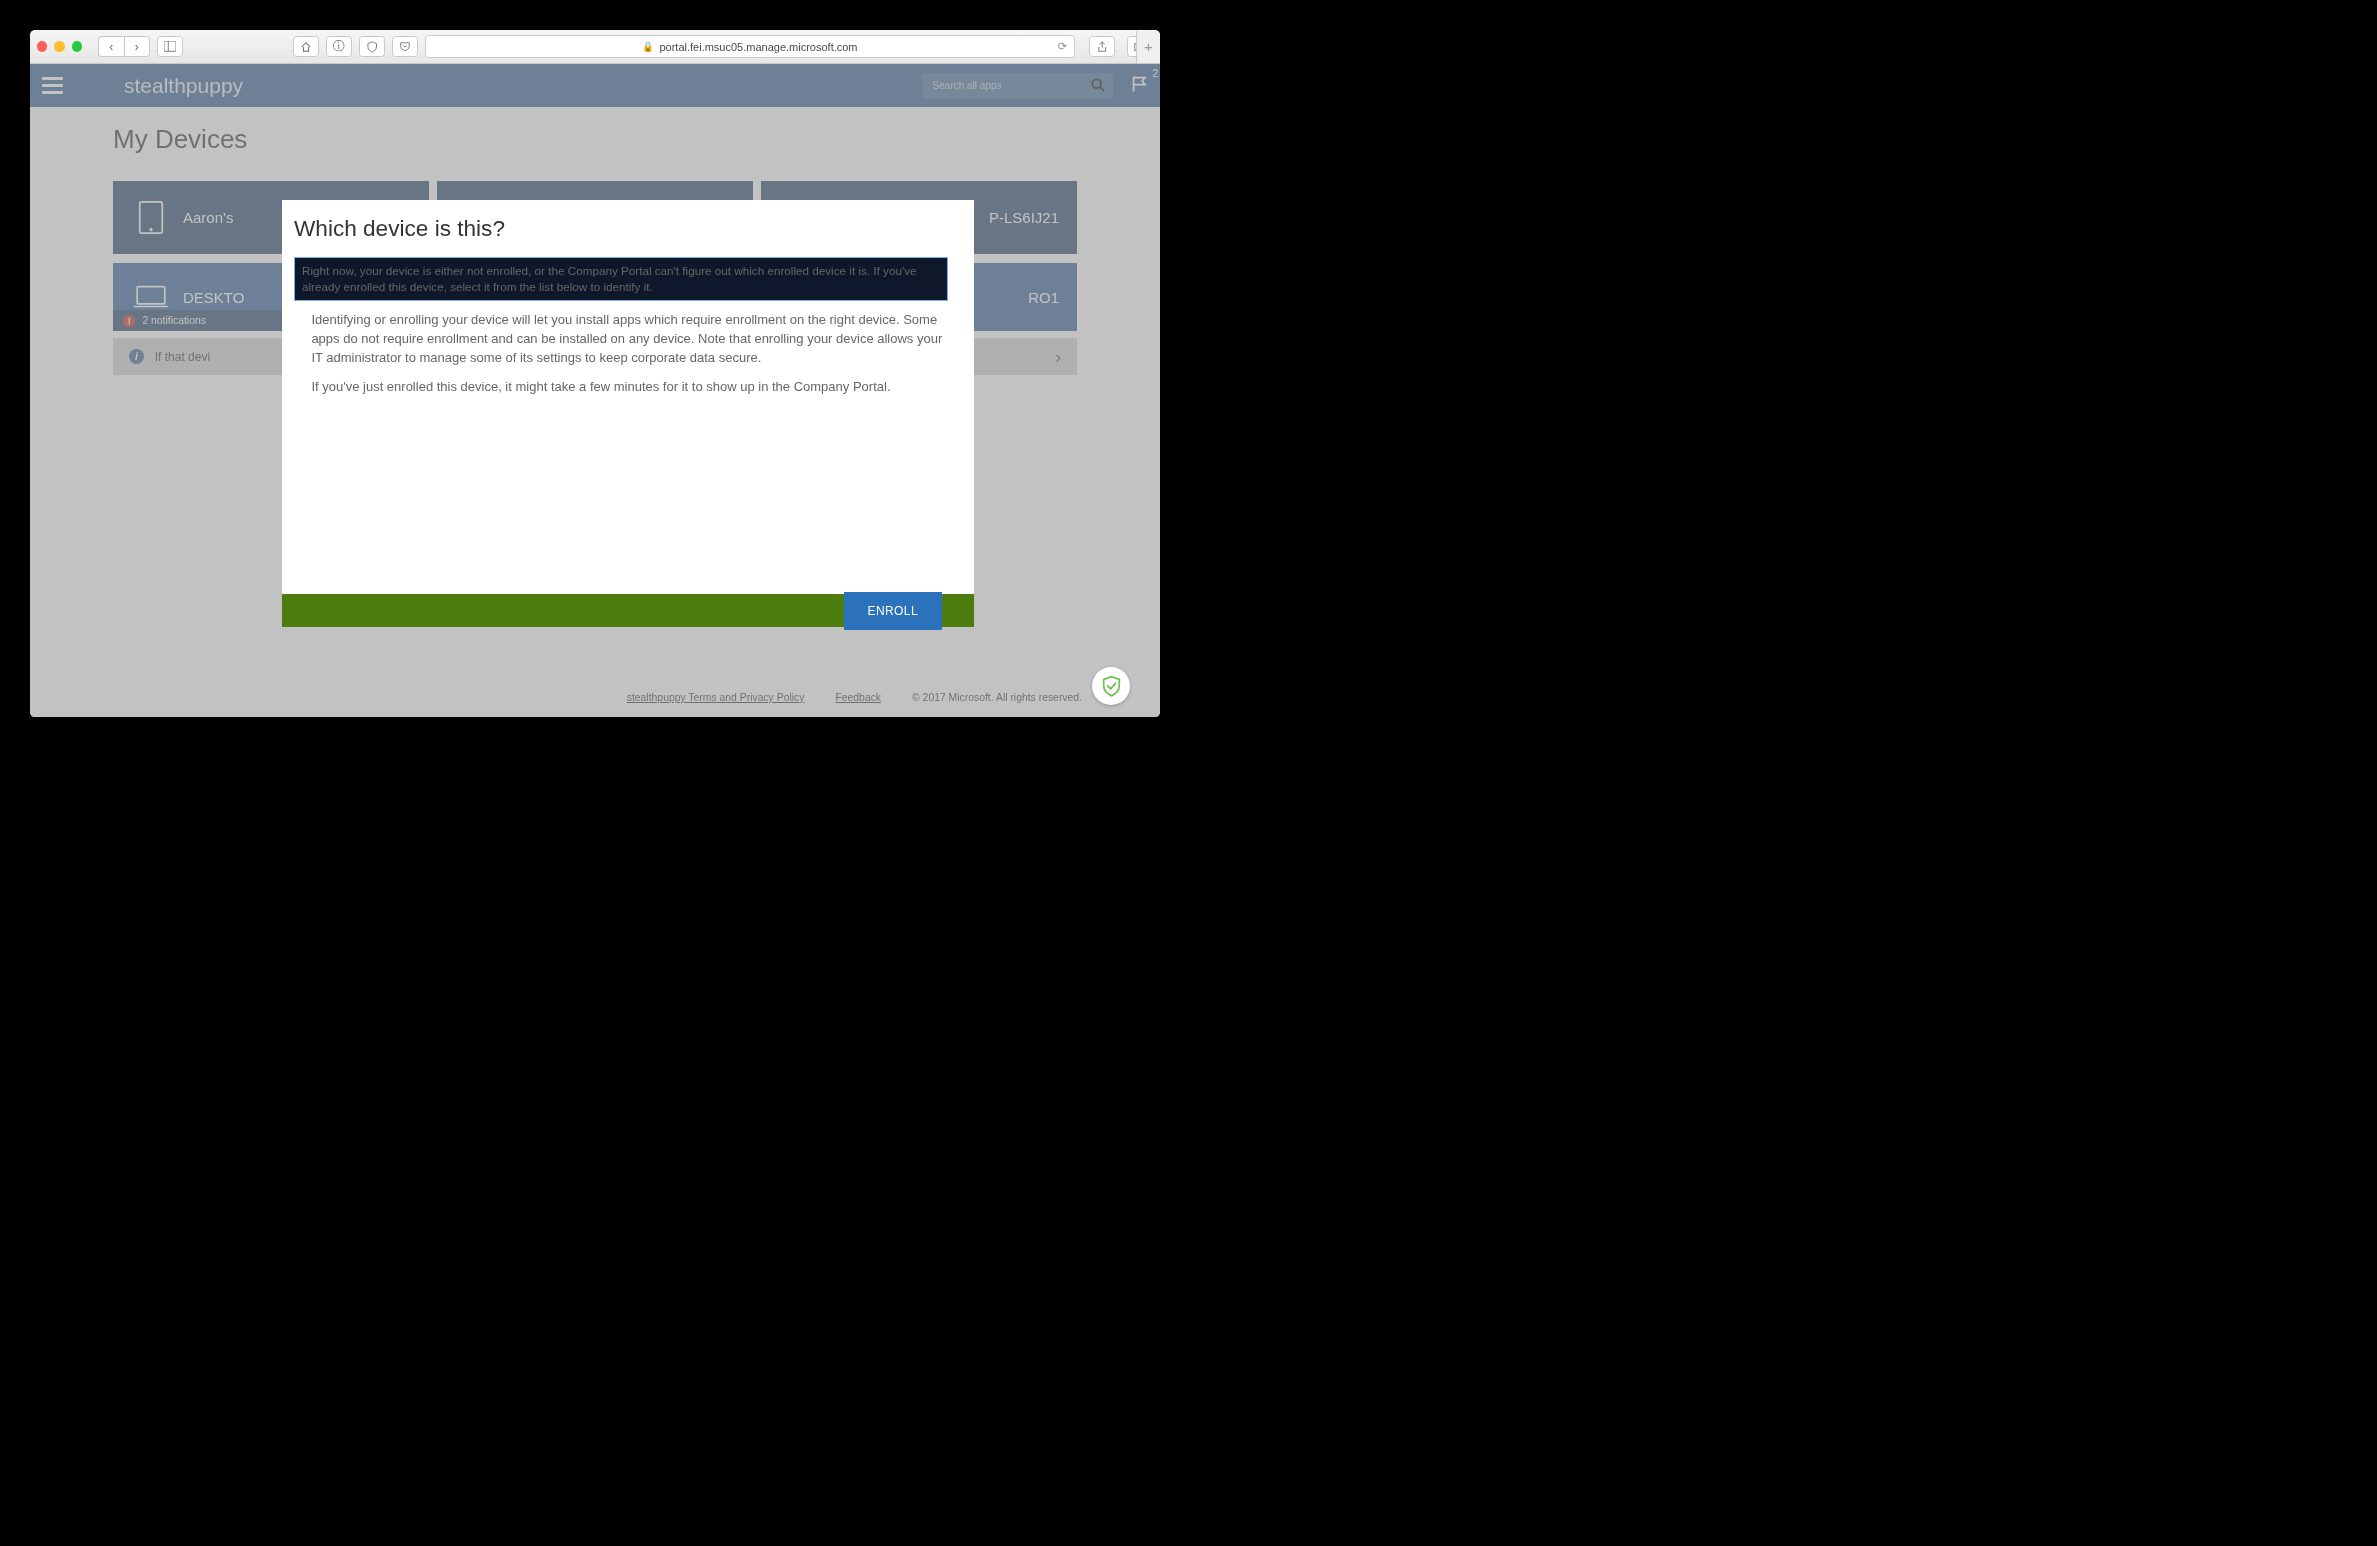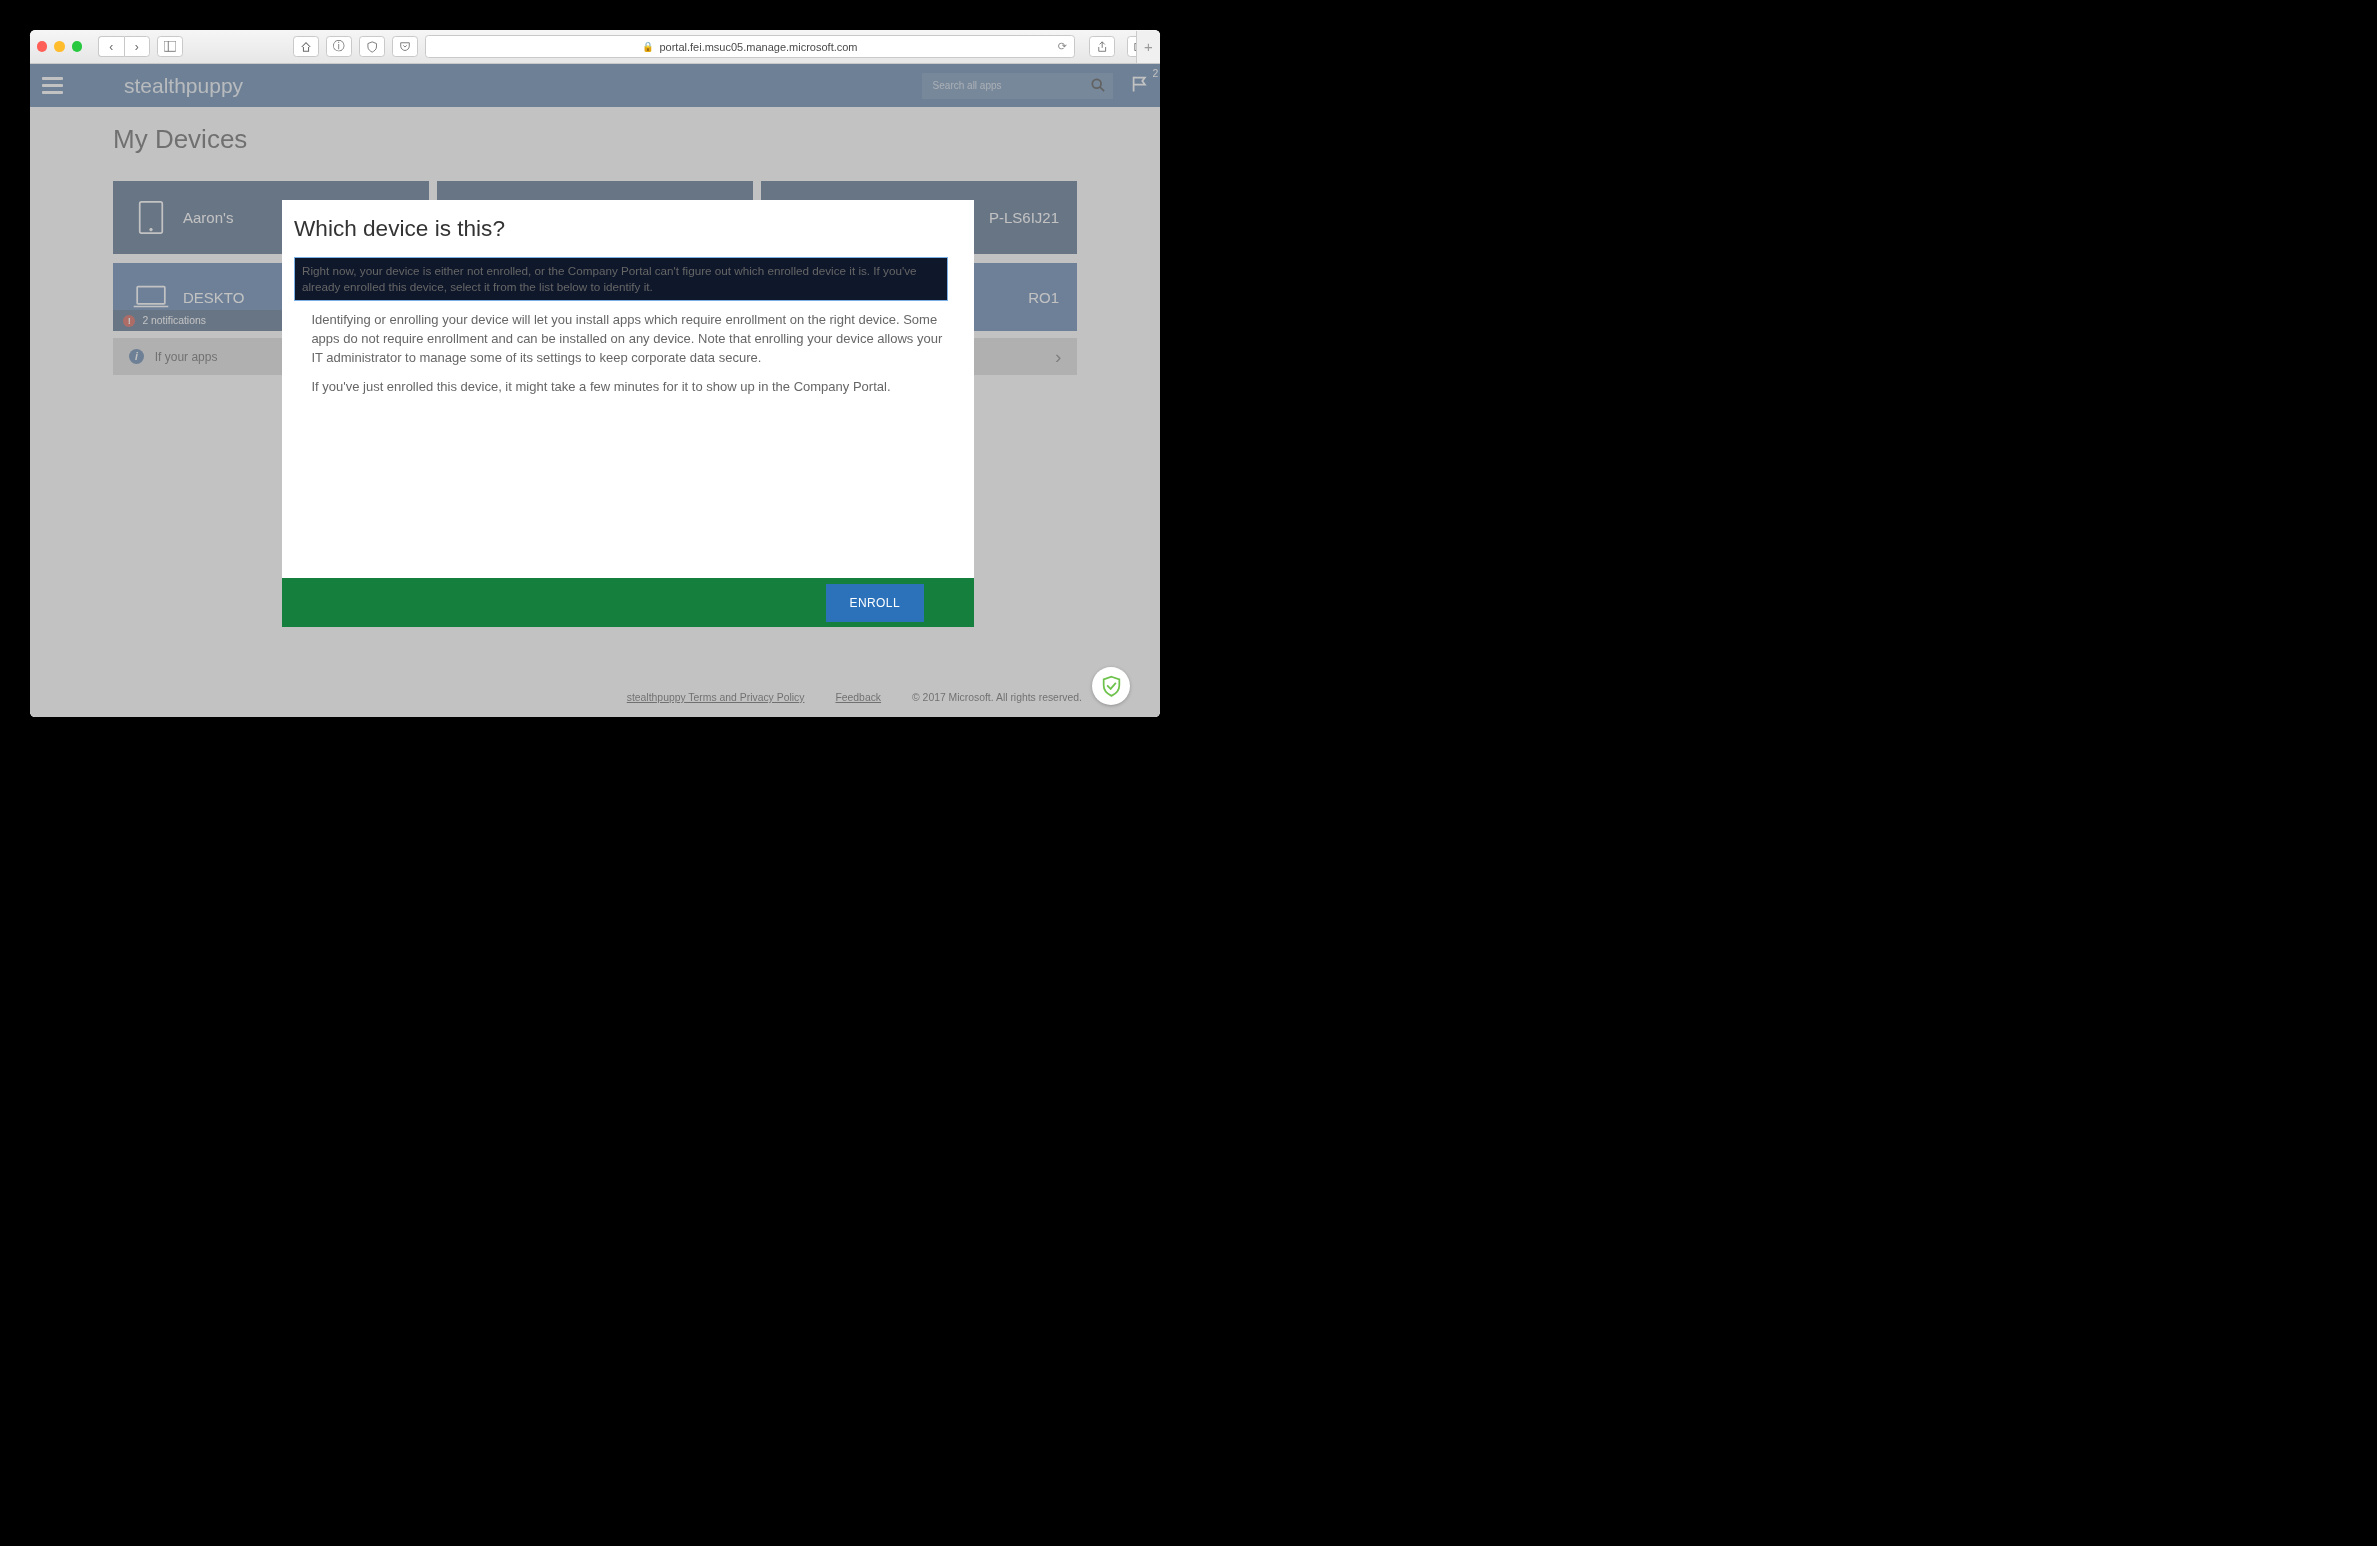--- a/index.html
+++ b/index.html
@@ -115,22 +115,22 @@
 }
 .modal-body { flex:1; padding: 15.7px 26px 8.7px 12px; }
 .modal-title { font-size:22.6px; font-weight:300; color:#333; margin-bottom:15px; }
 .highlight {
   border:0.9px solid #7bb0e6; background:#0f172a;
   padding:5.2px 7px; margin-bottom:10.4px;
   font-size:11.7px; color:#666; line-height:1.35; font-weight:300;
 }
 .para { font-size:13px; color:#666; line-height:1.45; margin:0 0 10.4px 17.4px; font-weight:300;}
 .modal-footer {
-  height:49px; background:#15803d;
-  display:flex; align-items:center; justify-content:flex-end; padding-right:50px;
+  height:33px; background:#4d7c0f;
+  display:flex; align-items:center; justify-content:flex-end; padding-right:32px;
 }
 .enroll-btn {
   background:#2c72ba; color:#fff; border:none; padding:12px 24px;
   font-size:12px; letter-spacing:0.4px; cursor:pointer;
 }
 .badge-circle {
   position:absolute; right:30px; bottom:12px; width:38px;height:38px;border-radius:50%;
   background:#fff; box-shadow:0 0.9px 3.5px rgba(0,0,0,.25);
   display:flex;align-items:center;justify-content:center;
 }
@@ -255,21 +255,21 @@
           </div>
         </div>
         <div class="dev-card row2"></div>
         <div class="dev-card row2" style="justify-content:flex-end;">
           <span>RO1</span>
         </div>
       </div>
 
       <div class="info-bar">
         <span class="infoicon">i</span>
-        <span>If your apps</span>
+        <span>If that devi</span>
         <span class="chev">›</span>
       </div>
     </div>
 
     <div class="footer">
       <a>stealthpuppy Terms and Privacy Policy</a>
       <a>Feedback</a>
       <span class="copy">© 2017 Microsoft. All rights reserved.</span>
     </div>
   </div>

